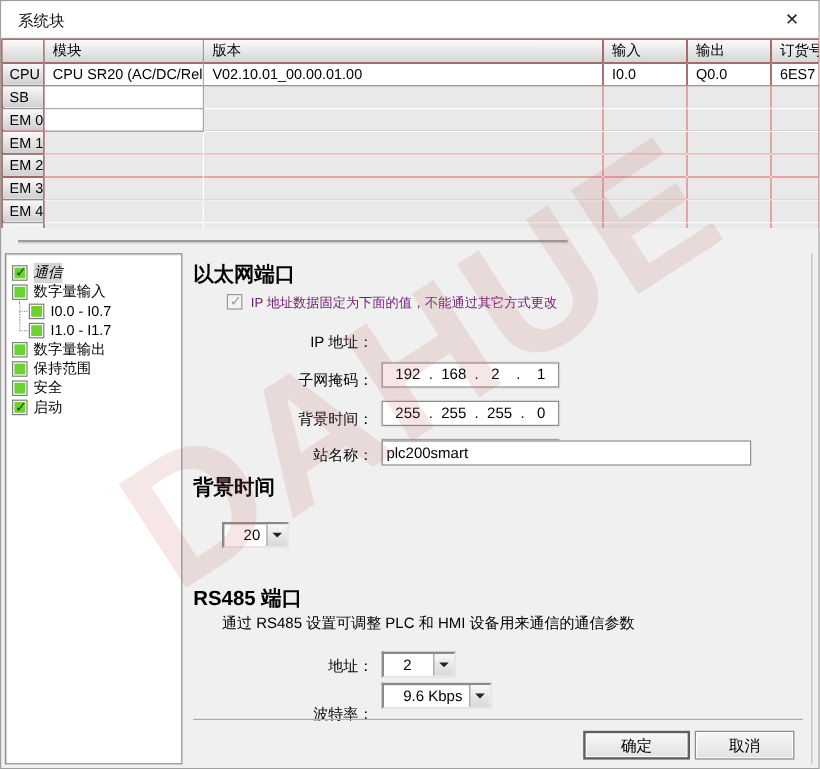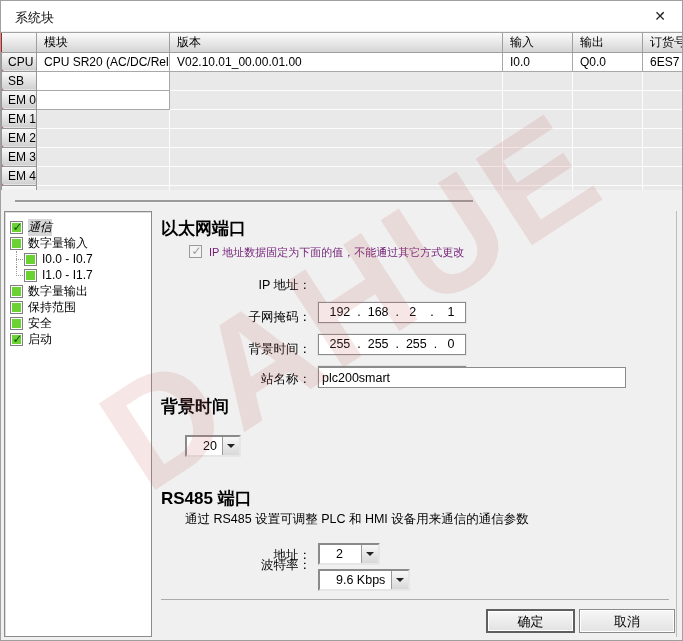--- a/index.html
+++ b/index.html
@@ -286,29 +286,29 @@
 
     <div class="heading" style="top:276px">RS485  端口</div>
     <span class="desc" style="left:26px; top:300px">通过 RS485 设置可调整 PLC 和 HMI 设备用来通信的通信参数</span>
 
     <span class="lbl" style="top:336px">地址：</span>
     <div class="combo" style="left:159px; top:332px; width:62px">
       <span class="val">2</span>
       <span class="drop"></span>
     </div>
 
-    <span class="lbl" style="top:346px">波特率：</span>
+    <span class="lbl" style="top:376px">波特率：</span>
     <div class="combo" style="left:159px; top:358px; width:92px">
       <span class="val">9.6 Kbps</span>
       <span class="drop"></span>
     </div>
 
     <div class="hsep" style="top:388px"></div>
 
     <button class="btn default" style="left:327px; top:398px; width:89px">确定</button>
-    <button class="btn" style="left:420px; top:398px; width:96px">取消</button>
+    <button class="btn" style="left:420px; top:398px; width:83px">取消</button>
   </div>
 
   <div class="watermark">
     <span>DAHUE</span>
   </div>
 
 </div>
 
 </body></html>

